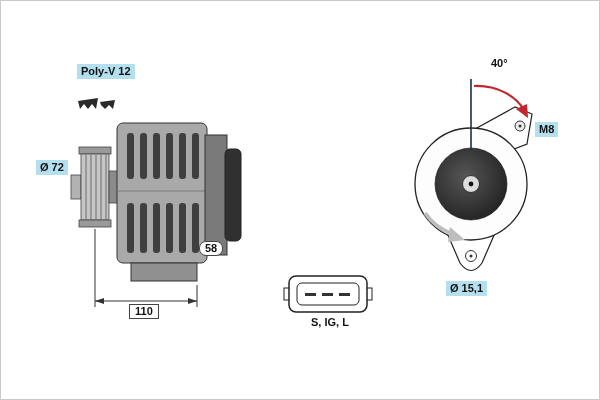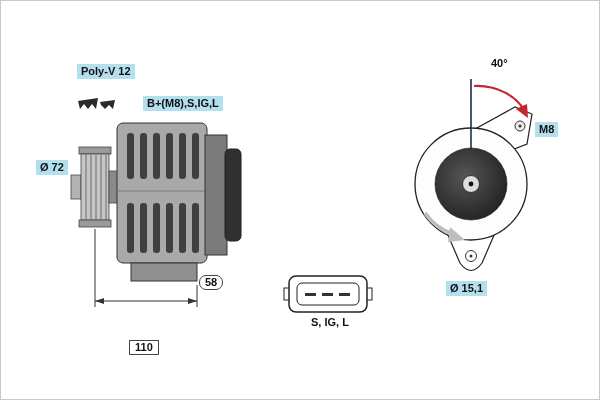--- a/index.html
+++ b/index.html
@@ -120,27 +120,26 @@
 
       <g>
         <path d="M473 85 C 496 84 515 95 523 109" fill="none" stroke="#c1272d" stroke-width="2.2"></path>
         <polygon points="527,117 515,108 526,103" fill="#c1272d"></polygon>
       </g>
     </g>
   </svg>
 
   <div class="lbl lbl-cyan" style="left:76px;top:63px;">Poly-V 12</div>
 
-  <div class="lbl lbl-cyan" style="left:142px;top:95px;">B+(M8),S,IG,L</div>
 
   <div class="lbl lbl-cyan" style="left:35px;top:159px;">Ø 72</div>
 
-  <div class="lbl lbl-box" style="left:198px;top:274px;border-radius:7px;">58</div>
+  <div class="lbl lbl-box" style="left:198px;top:240px;border-radius:7px;">58</div>
 
-  <div class="lbl lbl-box" style="left:128px;top:303px;margin-top:36px;">110</div>
+  <div class="lbl lbl-box" style="left:128px;top:303px;">110</div>
 
   <div class="lbl lbl-plain" style="left:306px;top:314px;text-align:right;">S, IG, L</div>
 
   <div class="lbl lbl-plain" style="left:486px;top:55px;">40°</div>
 
   <div class="lbl lbl-cyan" style="left:534px;top:121px;">M8</div>
 
   <div class="lbl lbl-cyan" style="left:445px;top:280px;">Ø 15,1</div>
 
 </div>

